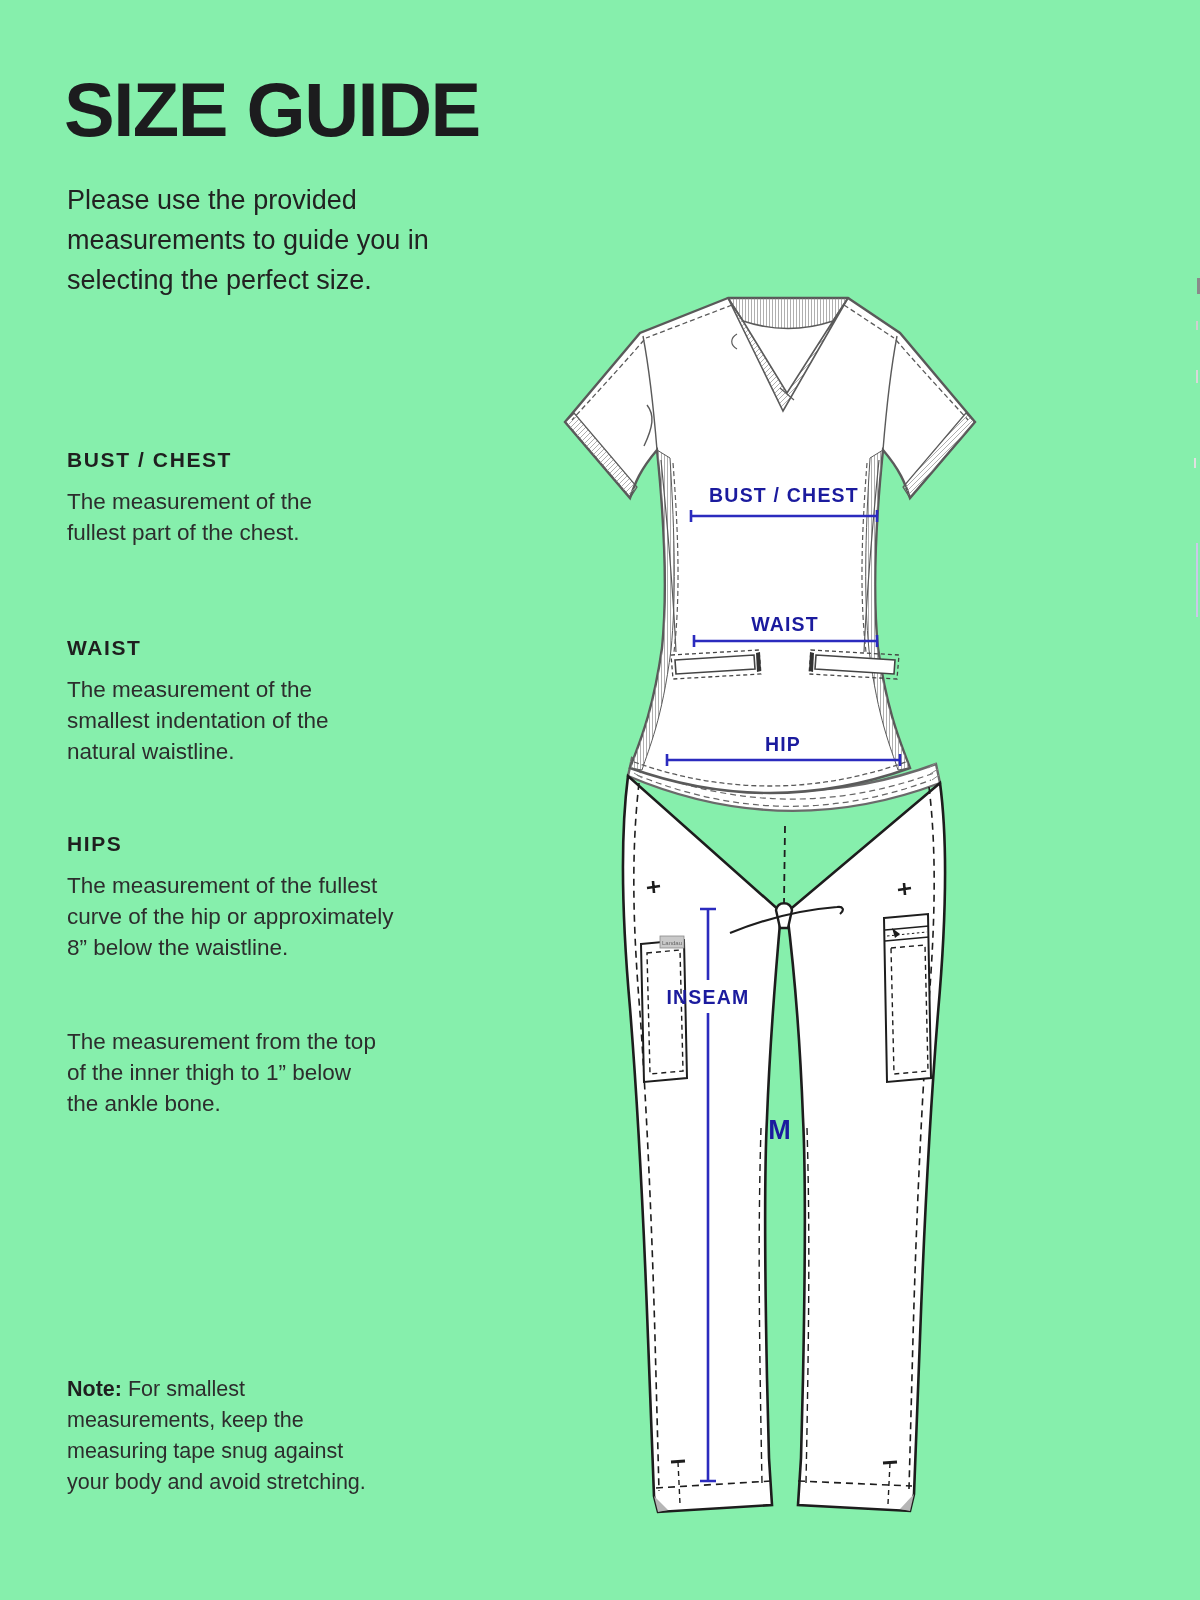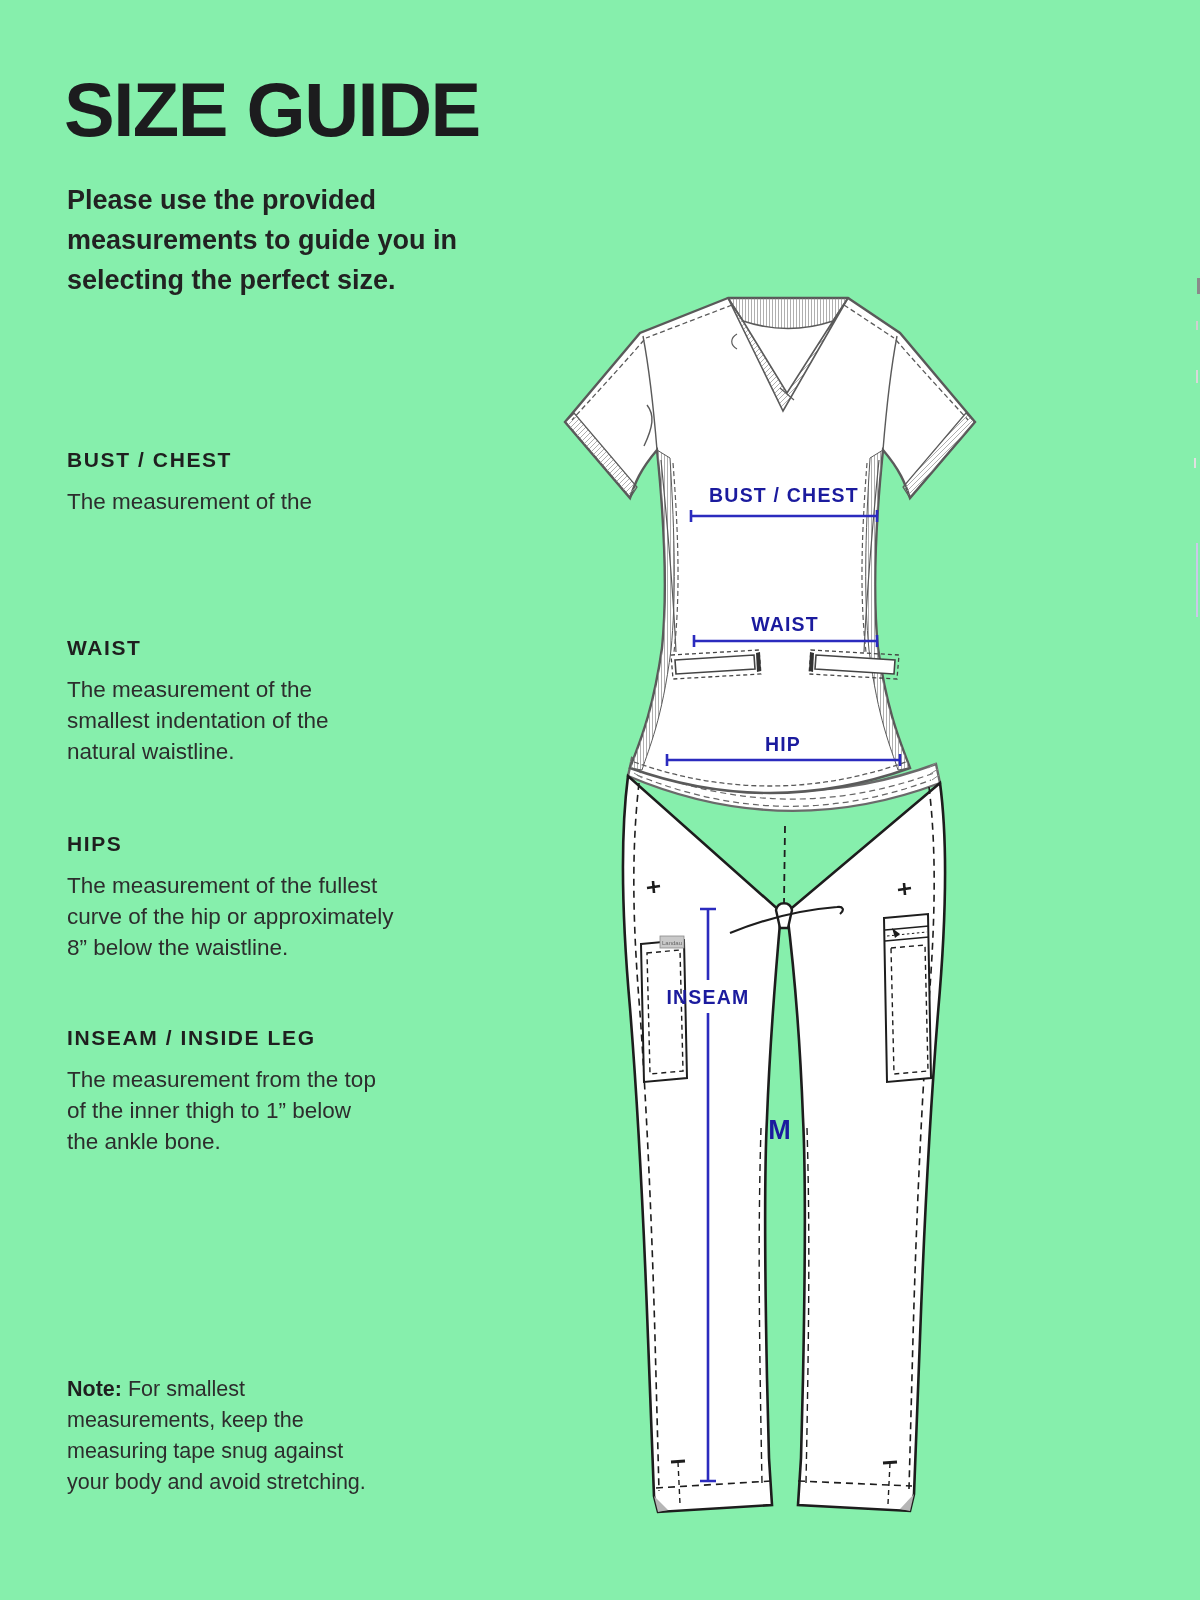--- a/index.html
+++ b/index.html
@@ -1,20 +1,20 @@
 <!DOCTYPE html>
 <html><head>
 <meta charset="utf-8">
 <style>
   html,body{margin:0;padding:0;background:#ffffff;}
   #page{position:relative;width:1200px;height:1600px;background:#86efac;overflow:hidden;
         font-family:"Liberation Sans", sans-serif;}
   .title{position:absolute;left:64px;top:66px;font-size:76px;font-weight:bold;
          letter-spacing:-1.5px;color:#1c1c1e;white-space:nowrap;}
-  .intro{position:absolute;left:67px;top:180px;font-size:27px;line-height:40px;color:#222;font-weight:bold;}
+  .intro{position:absolute;left:67px;top:180px;font-size:27px;line-height:40px;color:#222;}
   .sec{position:absolute;left:67px;width:470px;}
   .sec .hd{font-size:21px;font-weight:bold;letter-spacing:1.6px;color:#1f1f1f;margin:0 0 14px 0;}
   .sec .bl{font-size:22.5px;line-height:31px;color:#2d2d2d;}
   #sec-bust{top:448px;}
   #sec-waist{top:636px;}
   #sec-hips{top:832px;}
   #sec-inseam{top:1026px;}
   #note{position:absolute;left:67px;top:1374px;width:470px;font-size:21.5px;line-height:31px;color:#2d2d2d;}
   #note strong{color:#1f1f1f;}
   #diagram{position:absolute;left:540px;top:278px;width:460px;height:1250px;}
@@ -30,38 +30,38 @@
 
   <div class="intro">
     <div>Please use the provided</div>
     <div>measurements to guide you in</div>
     <div>selecting the perfect size.</div>
   </div>
 
   <div class="sec" id="sec-bust">
     <div class="hd">BUST / CHEST</div>
     <div class="bl">The measurement of the</div>
+    <div class="bl">fullest part of the chest.</div>
   </div>
 
   <div class="sec" id="sec-waist">
     <div class="hd">WAIST</div>
     <div class="bl">The measurement of the</div>
     <div class="bl">smallest indentation of the</div>
     <div class="bl">natural waistline.</div>
   </div>
 
   <div class="sec" id="sec-hips">
     <div class="hd">HIPS</div>
     <div class="bl">The measurement of the fullest</div>
     <div class="bl">curve of the hip or approximately</div>
     <div class="bl">8” below the waistline.</div>
   </div>
 
   <div class="sec" id="sec-inseam">
-    <div class="hd">INSEAM / INSIDE LEG</div>
     <div class="bl">The measurement from the top</div>
     <div class="bl">of the inner thigh to 1” below</div>
     <div class="bl">the ankle bone.</div>
   </div>
 
   <div id="note">
     <div><strong>Note:</strong> <span>For smallest</span></div>
     <div>measurements, keep the</div>
     <div>measuring tape snug against</div>
     <div>your body and avoid stretching.</div>

